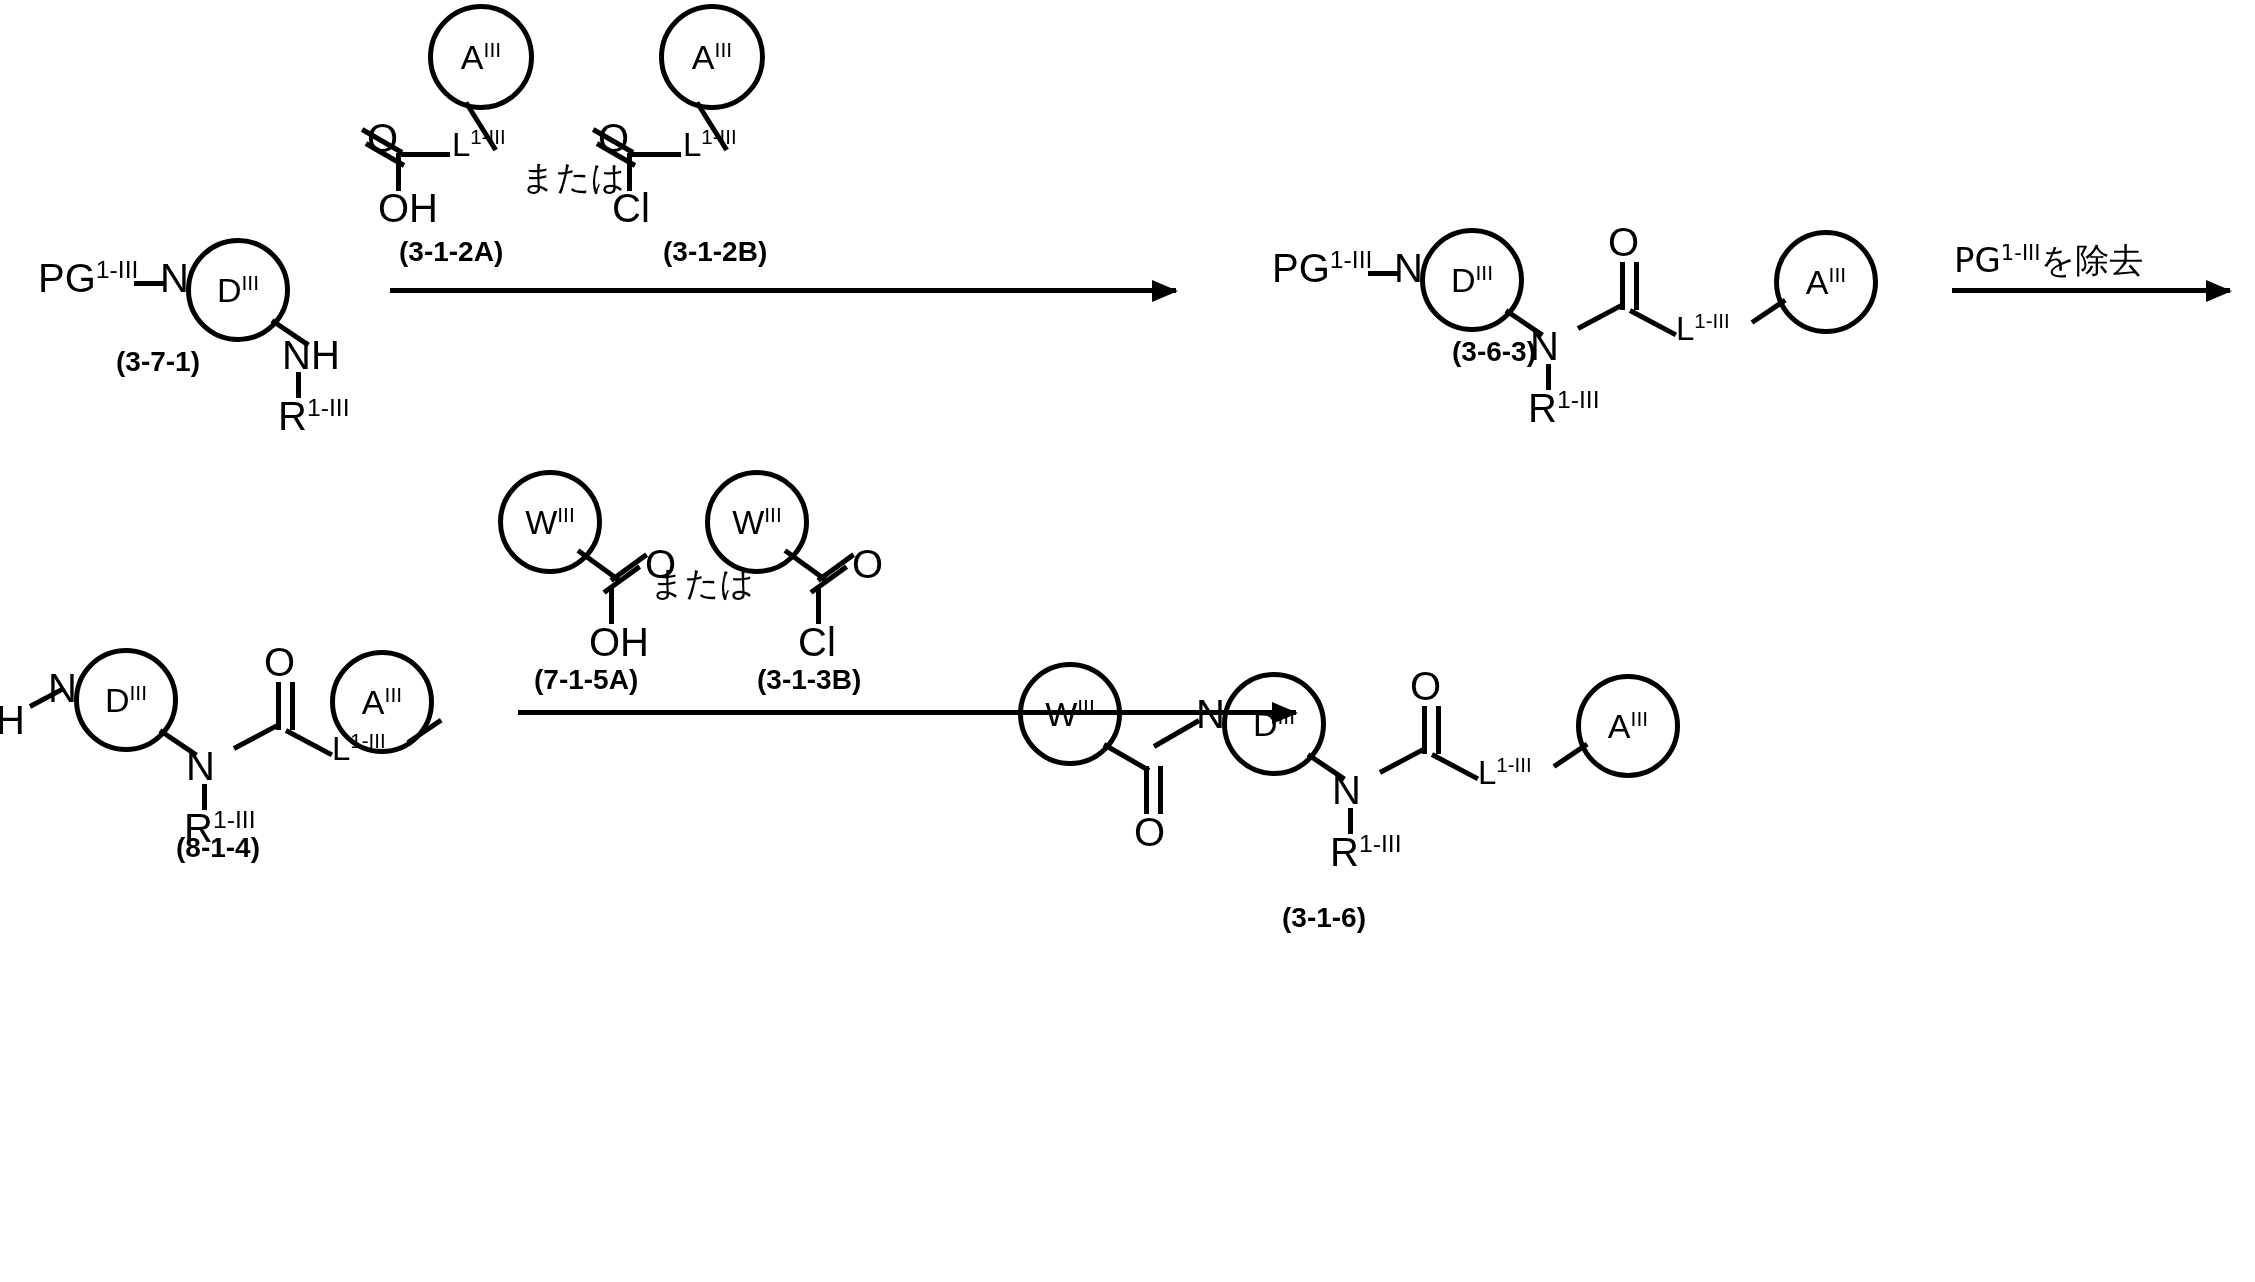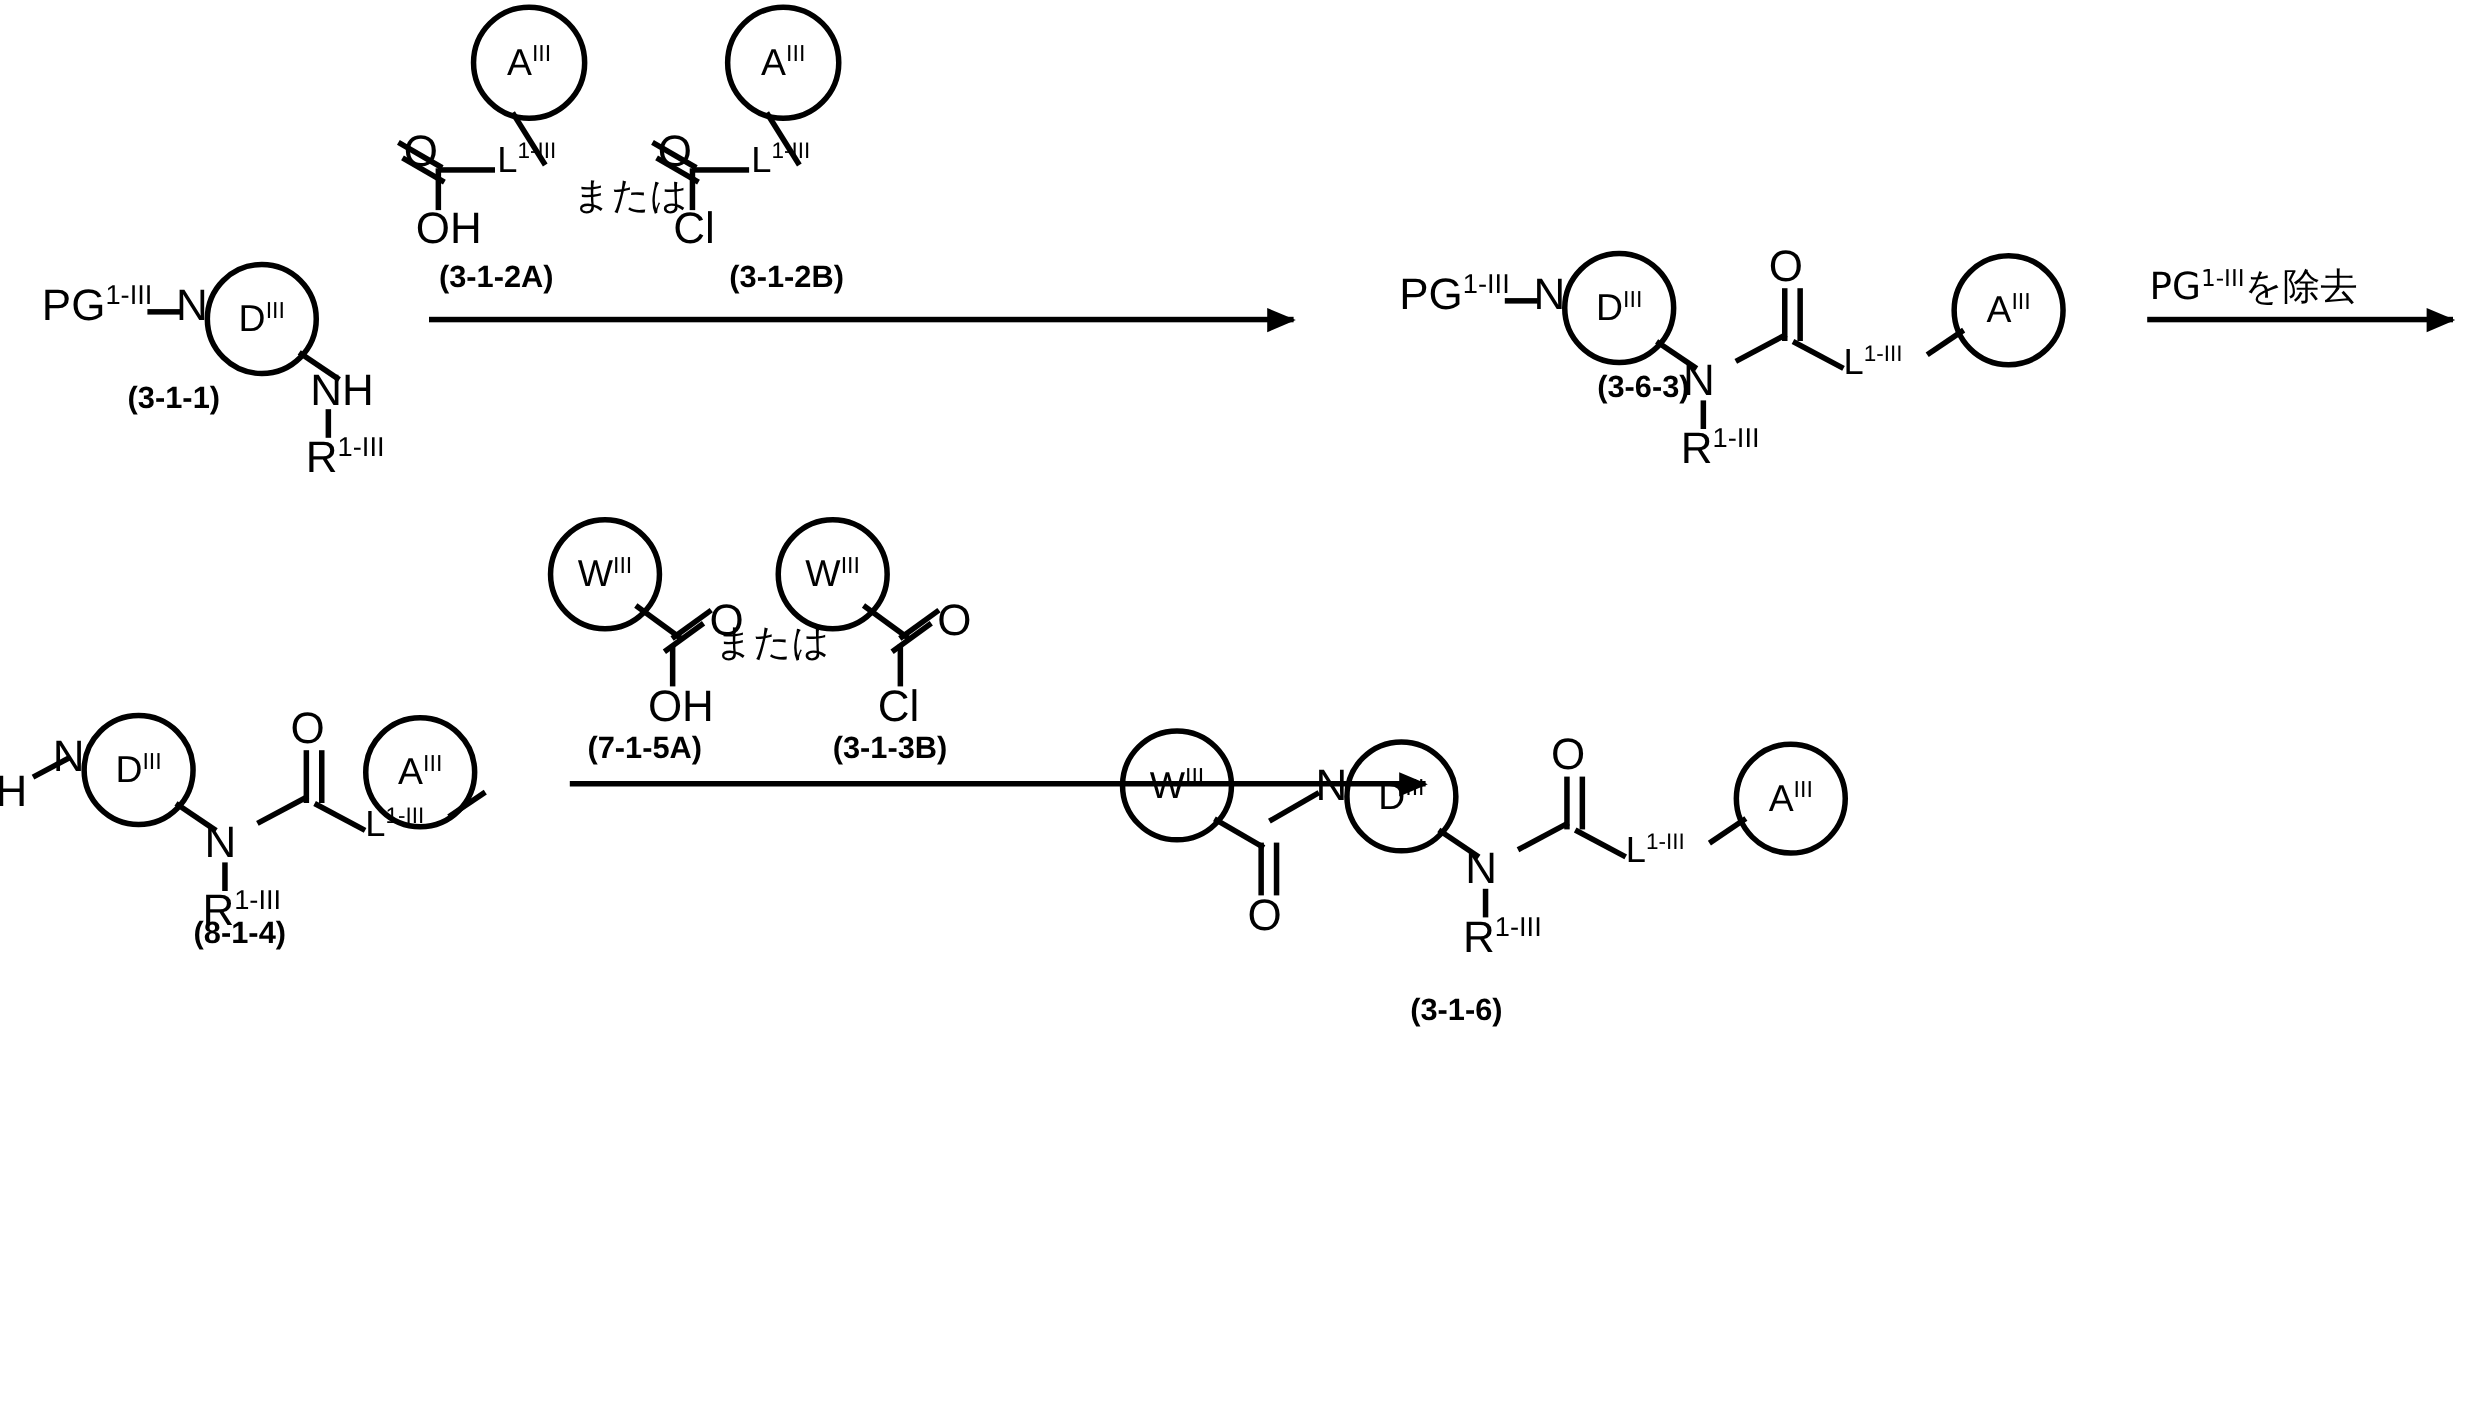--- a/index.html
+++ b/index.html
@@ -69,21 +69,21 @@
   <div class="bond" style="left:134px;top:281px;width:30px;"></div>
   <div class="atom" style="left:160px;top:258px;">N</div>
   <div class="ring" style="left:186px;top:238px;width:104px;height:104px;">
     <span class="lbl"><span>D</span><sup>III</sup></span>
   </div>
 
   <div class="bond" style="left:272px;top:318px;width:44px;transform:rotate(34deg);"></div>
   <div class="atom" style="left:282px;top:335px;">NH</div>
   <div class="bondv" style="left:296px;top:372px;height:26px;"></div>
   <div class="atom" style="left:278px;top:396px;"><span>R</span><sup>1-III</sup></div>
-  <div class="cmp" style="left:116px;top:346px;">(3-1-1)</div>
+  <div class="cmp" style="left:116px;top:346px;">(3-7-1)</div>
 
   <div class="arrow" style="left:390px;top:288px;width:786px;"></div>
 
   <div class="atom" style="left:1272px;top:248px;"><span>PG</span><sup>1-III</sup></div>
   <div class="bond" style="left:1368px;top:271px;width:30px;"></div>
   <div class="atom" style="left:1394px;top:248px;">N</div>
   <div class="ring" style="left:1420px;top:228px;width:104px;height:104px;">
     <span class="lbl"><span>D</span><sup>III</sup></span>
   </div>
   <div class="bond" style="left:1506px;top:308px;width:44px;transform:rotate(34deg);"></div>

